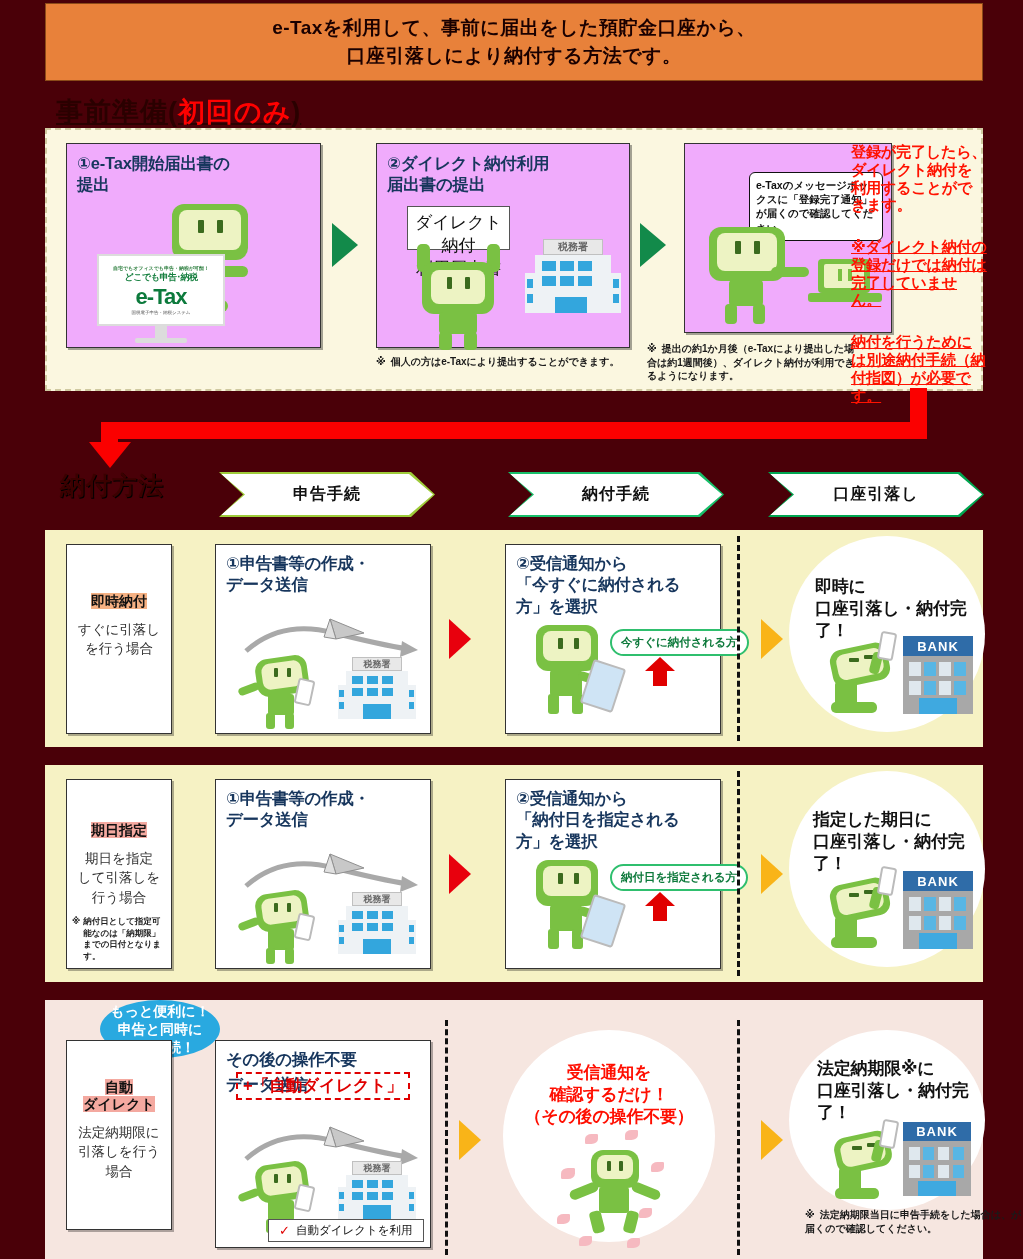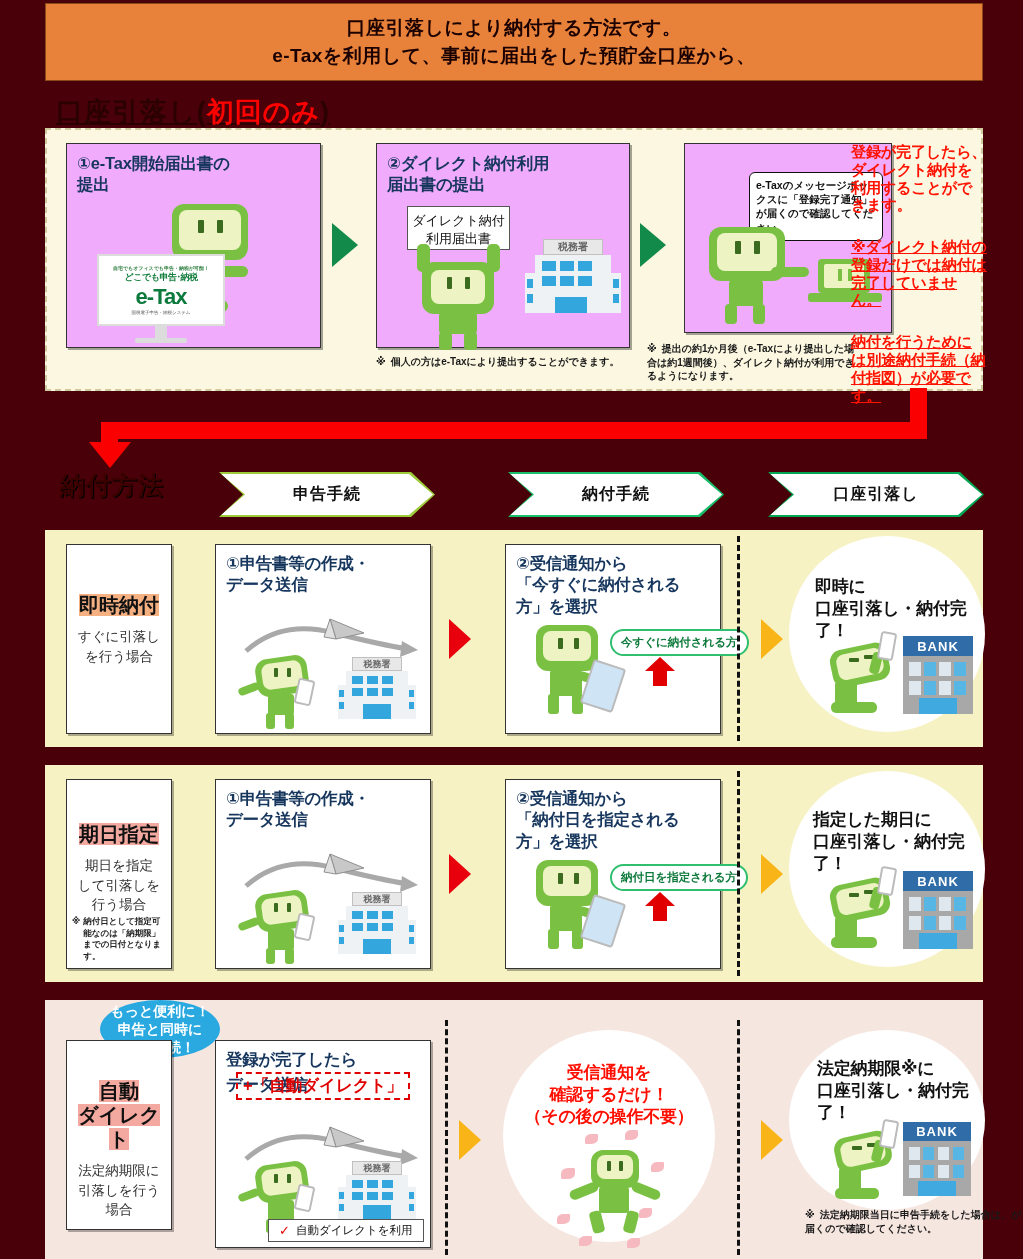--- a/index.html
+++ b/index.html
@@ -128,21 +128,21 @@
   .row-p { background: #f6e6e0; }
 
   .label-box {
     position: absolute; left: 21px; top: 14px; width: 106px;
     background: #fff; border: 1px solid #333;
     box-shadow: 2px 2px 0 rgba(0,0,0,0.3);
     display: flex; flex-direction: column; align-items: center;
     padding-top: 10px;
   }
   .label-main {
-    font-size: 20px; font-weight: bold; color: #111;
+    font-size: 14px; font-weight: bold; color: #111;
     line-height: 1.2; text-align: center; padding: 0 2px;
   }
   .label-main span.hl-o { background: #f6b183; }
   .label-main span.hl-p { background: #f4a9a0; }
   .label-sub {
     font-size: 13.5px; color: #333; line-height: 1.45;
     text-align: center; margin-top: 10px;
   }
   .label-note {
     font-size: 8.5px; font-weight: bold; color: #222;
@@ -243,21 +243,21 @@
     display: flex; flex-direction: column; align-items: center; justify-content: center;
   }
   .mon-t1 { font-size: 5px; color: #2a7d3c; font-weight: bold; }
   .mon-t2 { font-size: 9px; color: #178040; font-weight: bold; letter-spacing: -0.5px;}
   .mon-t3 { font-size: 22px; color: #0c7a3c; font-weight: bold; letter-spacing: -1px; }
   .mon-t4 { font-size: 4.5px; color: #555; }
   .mon-stand { position: absolute; background: #dcdcdc; }
 
   .doc-box {
     position: absolute; background: #fff; border: 1px solid #555;
-    font-size: 13px; color: #111; text-align: center;
+    font-size: 17px; color: #111; text-align: center;
     line-height: 1.35; padding-top: 5px;
   }
 
   .bubble {
     position: absolute; background: #fff; border: 1.5px solid #111;
     border-radius: 6px; font-size: 10.5px; color: #111;
     line-height: 1.35; padding: 5px 6px; font-weight: bold;
   }
   .bubble::after {
     content:""; position:absolute; left: 12px; bottom: -13px;
@@ -294,26 +294,26 @@
   }
   .chk { color: #e00000; font-weight: bold; font-size: 13px; }
 
   .plane { position: absolute; }
   .petal { position: absolute; background: #f6b9c0; border-radius: 50% 10% 50% 10%; }
 </style>
 </head>
 <body>
 
 <div class="header-banner">
+  <div>e-Taxを利用して、事前に届出をした預貯金口座から、</div>
   <div>口座引落しにより納付する方法です。</div>
-  <div>e-Taxを利用して、事前に届出をした預貯金口座から、</div>
 </div>
 
 <div class="prep-title">
-  <span>口座引落し(</span><span class="hl">初回のみ</span><span>)</span>
+  <span>事前準備(</span><span class="hl">初回のみ</span><span>)</span>
 </div>
 
 <div class="prep-panel">
 
   <div class="step-box" style="left:19px; top:13px; width:255px; height:205px;">
     <div class="step-title">
       <div>①e-Tax開始届出書の</div>
       <div>提出</div>
     </div>
 
@@ -672,21 +672,21 @@
       <div><span class="hl-p">自動</span></div>
       <div><span class="hl-p">ダイレクト</span></div>
     </div>
     <div class="label-sub" style="white-space:pre-line;">法定納期限に
 引落しを行う
 場合</div>
   </div>
 
   <div class="card" style="left:170px; top:40px; width:216px; height:208px;">
     <div class="card-title">
-      <div>登録が完了したら</div>
+      <div>その後の操作不要</div>
     </div>
     <div class="dashed-red" style="left:20px; top:31px;">+「自動ダイレクト」</div>
     <div class="card-title" style="padding-top:4px;">データ送信</div>
     <svg class="plane" style="left:26px; top:84px;" width="176" height="42" viewBox="0 0 176 42">
       <path d="M4 34 Q 40 2 92 16 Q 140 28 166 32" stroke="#a9a9a9" stroke-width="5" fill="none"></path>
       <path d="M160 24 L176 33 L158 40 Z" fill="#a9a9a9"></path>
       <path d="M88 2 L122 16 L94 22 Z" fill="#c8c8c8" stroke="#909090" stroke-width="1"></path>
       <path d="M88 2 L94 22 L82 20 Z" fill="#e0e0e0" stroke="#909090" stroke-width="1"></path>
     </svg>
     <div class="mascot" style="left:32px; top:122px;">

